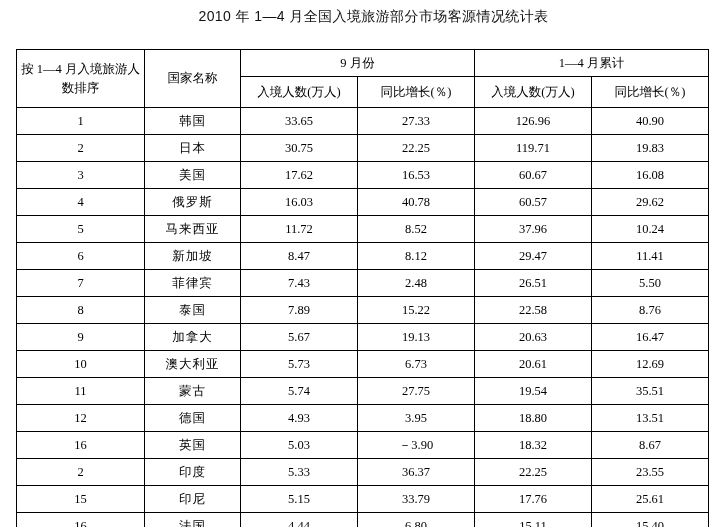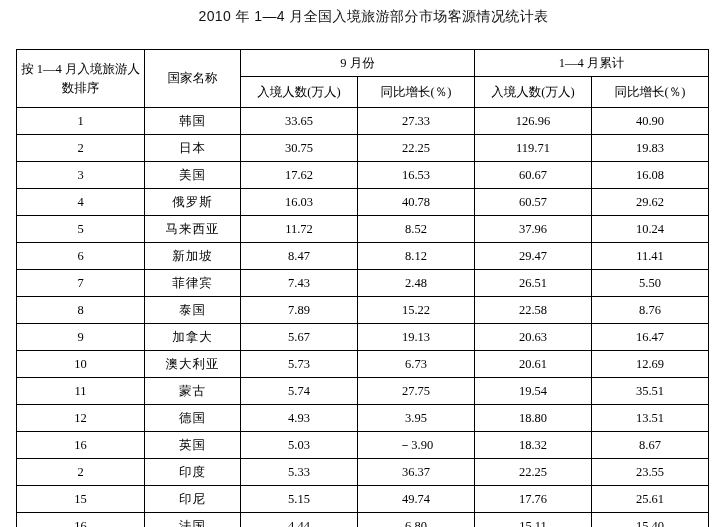--- a/index.html
+++ b/index.html
@@ -218,21 +218,21 @@
           <td class="col-country">印度</td>
           <td class="num">5.33</td>
           <td class="num">36.37</td>
           <td class="num">22.25</td>
           <td class="num">23.55</td>
         </tr>
         <tr>
           <td class="col-rank">15</td>
           <td class="col-country">印尼</td>
           <td class="num">5.15</td>
-          <td class="num">49.74</td>
+          <td class="num">33.79</td>
           <td class="num">17.76</td>
           <td class="num">25.61</td>
         </tr>
         <tr>
           <td class="col-rank">16</td>
           <td class="col-country">法国</td>
           <td class="num">4.44</td>
           <td class="num">6.80</td>
           <td class="num">15.11</td>
           <td class="num">15.40</td>

